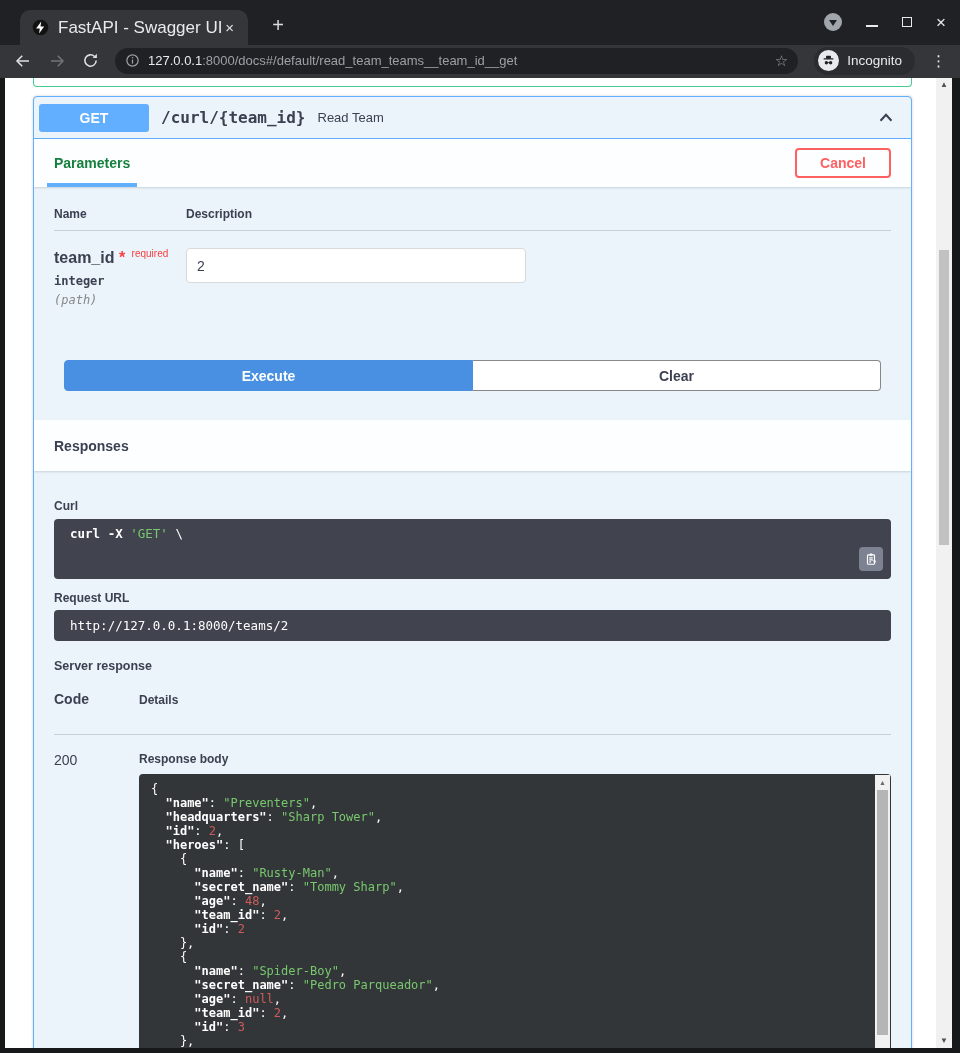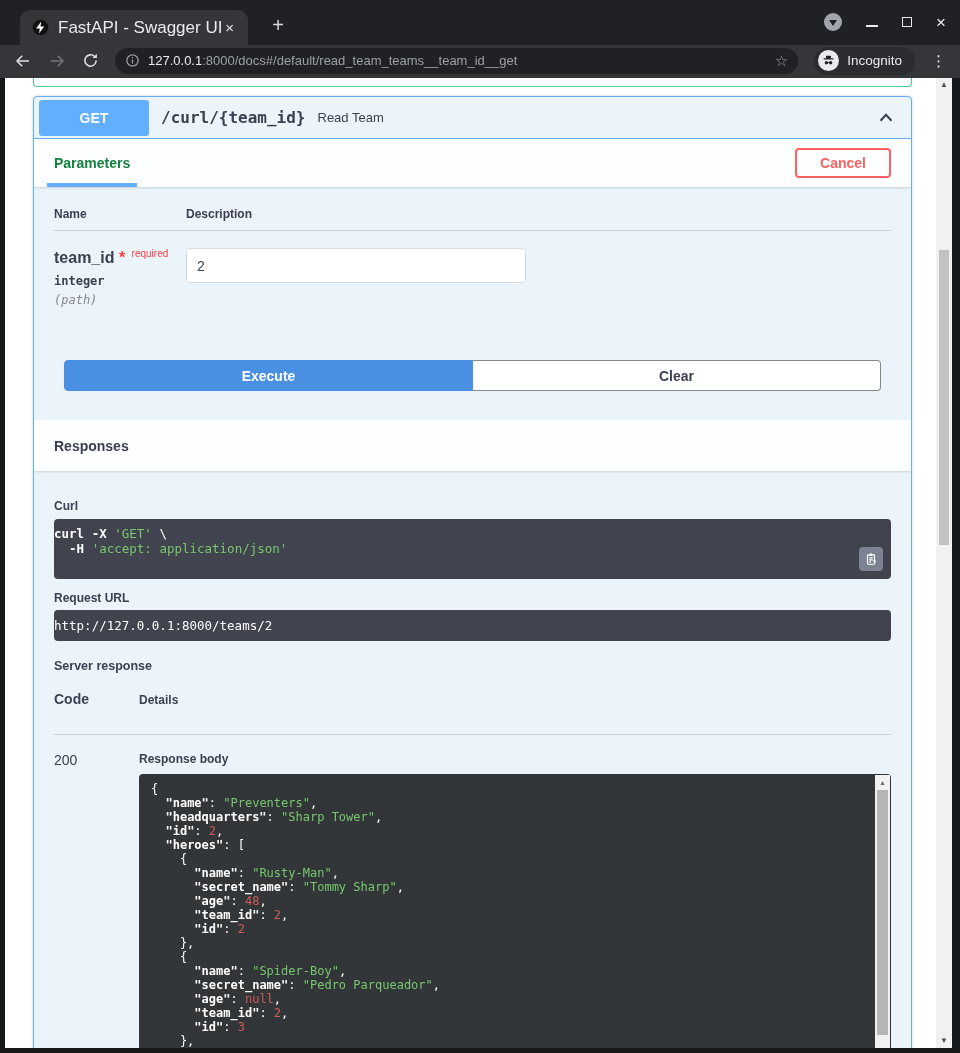--- a/index.html
+++ b/index.html
@@ -52,21 +52,21 @@
     font-size:8px; line-height:14px; cursor:pointer; }
   .sb-up { top:0; } .sb-down { bottom:0; }
   .sb-thumb { position:absolute; left:3px; right:3px; top:172px; height:295px; background:#c1c1c1; cursor:pointer; }
 
   .prev-block { margin:0 24px 9px 28px; height:9px; background:#fff;
     border:1px solid #49cc90; border-top:none; border-radius:0 0 4px 4px; }
   .opblock { margin:0 24px 0 28px; background:#ebf3fb; border:1px solid #61affe;
     border-radius:4px; box-shadow:0 0 3px rgba(0,0,0,.19); overflow:hidden; }
   .op-header { height:42px; display:flex; align-items:center; padding:0 14px 0 5px;
     border-bottom:1px solid #61affe; }
-  .method-badge { width:110px; height:36px; background:#61affe; border-radius:3px; color:#fff;
+  .method-badge { width:110px; height:28px; background:#61affe; border-radius:3px; color:#fff;
     font-size:14px; font-weight:700; display:flex; align-items:center; justify-content:center; border:none; }
   .op-path { margin-left:12px; font-family:"DejaVu Sans Mono", monospace; font-weight:700;
     font-size:16px; color:#3b4151; }
   .op-summary { margin-left:12px; font-size:13px; color:#3b4151; }
   .op-chevron { margin-left:auto; cursor:pointer; display:flex; }
 
   .sec-header { background:rgba(255,255,255,.85); box-shadow:0 1px 2px rgba(0,0,0,.14); }
   .params-header { height:48px; display:flex; align-items:center; padding:0 20px 0 13px; }
   .tab-item { height:100%; padding:4px 7px 0 7px; display:flex; align-items:center;
     border-bottom:4px solid #61affe; cursor:pointer; }
@@ -94,21 +94,21 @@
     border-radius:4px 0 0 4px; color:#fff; font-size:14px; font-weight:700; cursor:pointer; }
   .clear-btn { flex:1; height:31px; background:#fff; border:1px solid #888; border-left:none;
     border-radius:0 4px 4px 0; color:#3b4151; font-size:14px; font-weight:700; cursor:pointer; }
 
   .responses-header { height:51px; display:flex; align-items:center; padding:0 20px; }
   .responses-header span { font-size:14px; font-weight:700; color:#3b4151; }
   .responses-body { padding:28px 20px 20px 20px; }
   .blk-label { font-size:12px; font-weight:700; color:#3b4151; }
   .lbl-md { font-size:12.5px; }
 
-  .code-dark { background:#41444e; border-radius:4px; padding:8px 0; position:relative; }
+  .code-dark { background:#41444e; border-radius:4px; padding:8px 16px; position:relative; }
   .curl-block { margin-top:6px; min-height:60px; }
   .code-line { font-family:"DejaVu Sans Mono", monospace; font-size:12.5px; line-height:14.5px;
     white-space:pre; }
   .tok-pl { color:#ffffff; }
   .tok-kb { color:#ffffff; font-weight:700; }
   .tok-st { color:#78c86e; }
   .tok-nu { color:#cd5c5c; }
   .copy-btn { position:absolute; right:8px; bottom:8px; width:24px; height:24px;
     background:#7d8293; border:none; border-radius:4px; display:flex; align-items:center;
     justify-content:center; cursor:pointer; }
@@ -253,21 +253,20 @@
 
           <div class="sec-header responses-header">
             <span>Responses</span>
           </div>
 
           <div class="responses-body">
             <div class="blk-label">Curl</div>
             <div class="code-dark curl-block">
               <div>
                   <div class="code-line"><span class="tok-kb">curl</span><span class="tok-pl"> </span><span class="tok-kb">-X</span><span class="tok-pl"> </span><span class="tok-st">'GET'</span><span class="tok-pl"> \</span></div>
-                  <div class="code-line"><span class="tok-pl">  </span><span class="tok-kb">-H</span><span class="tok-pl"> </span><span class="tok-st">'accept: application/json'</span></div>
                 </div>
               <button class="copy-btn">
                 <svg width="14" height="14" viewBox="0 0 24 24" fill="none" stroke="#ffffff" stroke-width="2">
                   <rect x="6" y="5" width="12" height="16" rx="1.5"></rect>
                   <rect x="9.5" y="2.5" width="5" height="4" rx="1" fill="#ffffff" stroke="none"></rect>
                   <path d="M9 10h6M9 13.5h6M9 17h3"></path>
                   <polygon points="14,14.5 20,14.5 20,18.5" fill="#ffffff" stroke="none"></polygon>
                 </svg>
               </button>
             </div>

